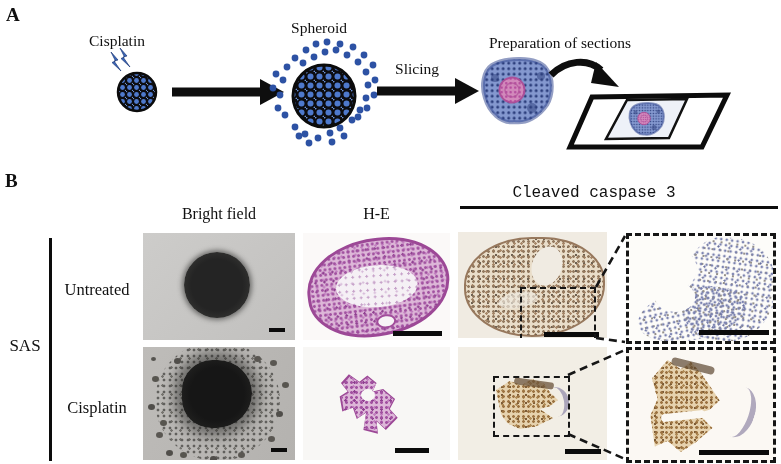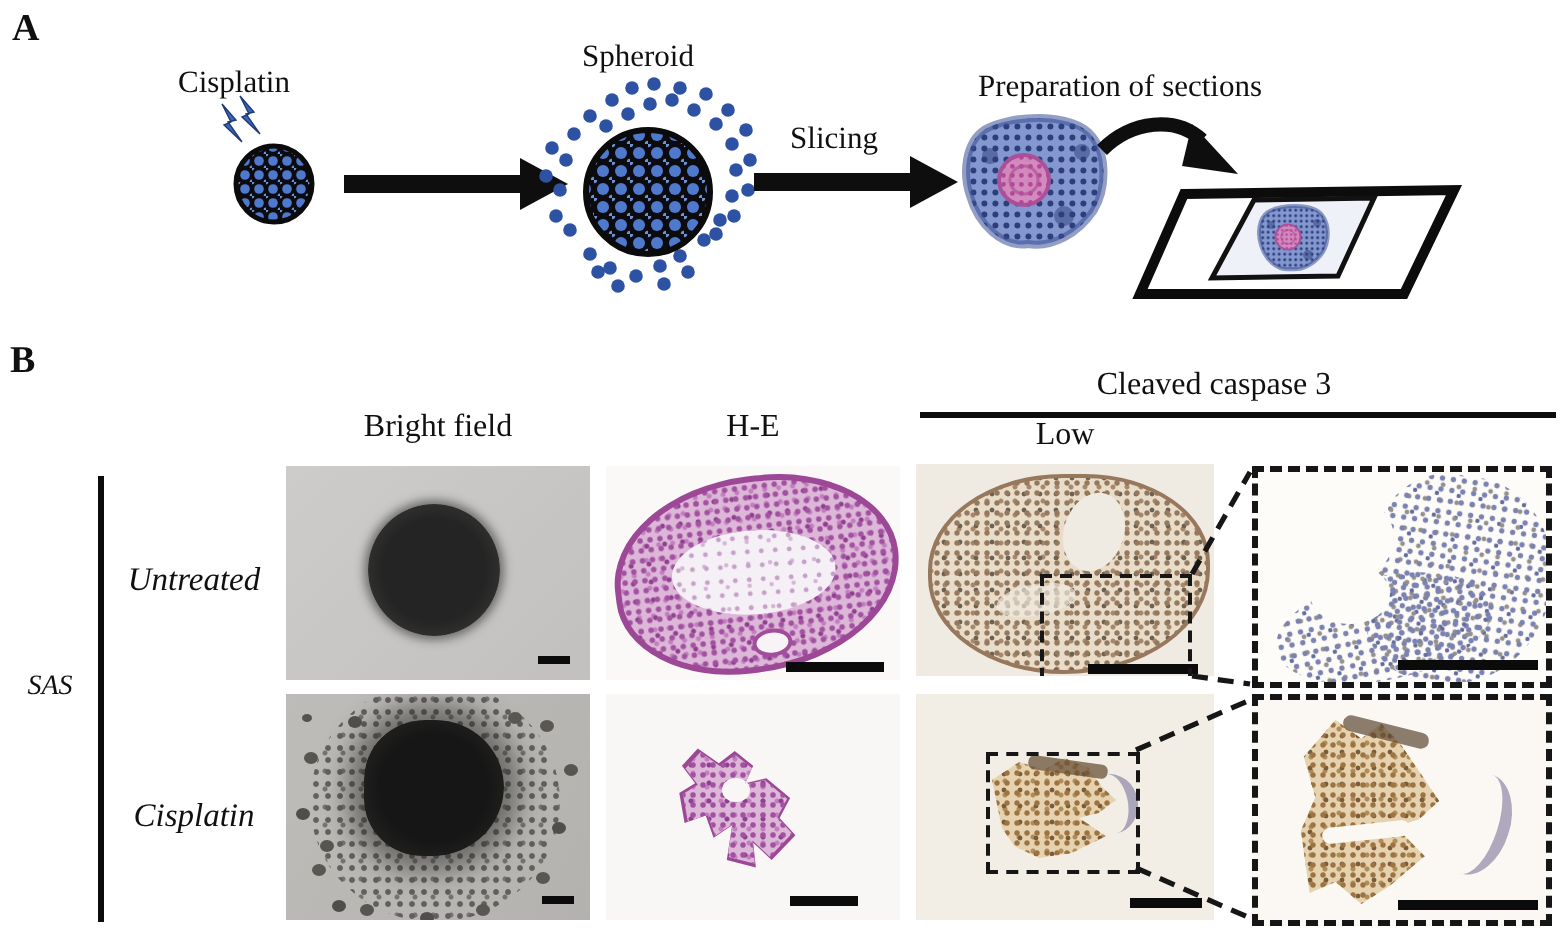--- a/index.html
+++ b/index.html
@@ -1,21 +1,21 @@
 <!DOCTYPE html>
 <html><head>
 <meta charset="utf-8">
 <style>
   html,body{margin:0;padding:0;background:#ffffff;}
   .figure{position:relative;width:781px;height:464px;background:#ffffff;
           font-family:"Liberation Serif","DejaVu Serif",serif;color:#101010;}
   .abs{position:absolute;}
   .plabel{position:absolute;font-size:19px;font-weight:bold;}
   .hdr{position:absolute;text-align:center;font-size:16px;white-space:nowrap;}
-  .rowlbl{position:absolute;text-align:center;font-size:16.5px;font-style:italic;}
+  .rowlbl{position:absolute;text-align:center;font-size:16.5px;}
   .rule{position:absolute;background:#0c0c0c;}
   .vline{position:absolute;background:#0c0c0c;}
   .cell{position:absolute;overflow:hidden;}
   .scalebar{position:absolute;background:#0b0b0b;}
   .zoom-box{position:absolute;border:2.5px dashed #161616;background:transparent;}
   .high-cell{border:3px dashed #161616;box-sizing:border-box;}
   .overlay{position:absolute;left:0;top:0;pointer-events:none;}
 
   
   .speckle-he{
@@ -180,25 +180,24 @@
       <polygon points="592,97 727,95 702,147 570,147" fill="#ffffff" stroke="#0c0c0c" stroke-width="5"></polygon>
       <polygon points="627,100 687,99 669,138 606,139" fill="#eef1f8" stroke="#111111" stroke-width="2.5"></polygon>
       <use href="#section-blob" transform="translate(646,119) scale(0.5) translate(-516,-91)"></use>
     </g>
   </svg>
 
   <div class="plabel" style="left:5px;top:170px;">B</div>
 
   <div class="hdr" style="left:303px;top:205px;width:147px;">H-E</div>
   <div class="hdr" style="left:143px;top:205px;width:152px;">Bright field</div>
-  <div class="hdr" style="left:448px;top:184px;width:318px;">Cleaved caspase 3</div>
+  <div class="hdr" style="left:435px;top:184px;width:318px;font-family:Liberation Mono, monospace;">Cleaved caspase 3</div>
   <div class="rule" style="left:460px;top:206px;width:318px;height:2.5px;"></div>
-  <div class="hdr" style="left:458px;top:209px;width:149px;">Low</div>
-
-  <div class="rowlbl" style="left:3px;top:336px;width:44px;font-size:14px;">SAS</div>
+
+  <div class="rowlbl" style="left:3px;top:336px;width:44px;font-size:17px;">SAS</div>
   <div class="vline" style="left:49px;top:238px;width:2.5px;height:223px;"></div>
   <div class="rowlbl" style="left:54px;top:280px;width:86px;">Untreated</div>
   <div class="rowlbl" style="left:54px;top:398px;width:86px;">Cisplatin</div>
 
   <div class="cell" style="left:143px;top:233px;width:152px;height:107px;background:linear-gradient(135deg,#cdccca,#c1c0be);">
     <div class="abs" style="left:41px;top:19px;width:66px;height:66px;border-radius:50%;
          background:radial-gradient(circle,#242424 55%,#383836 85%,#6b6b69 100%);
          box-shadow:0 0 5px 2px rgba(50,50,48,.6);"></div>
     <div class="scalebar" style="left:126px;top:95px;width:16px;height:3.5px;"></div>
   </div>

